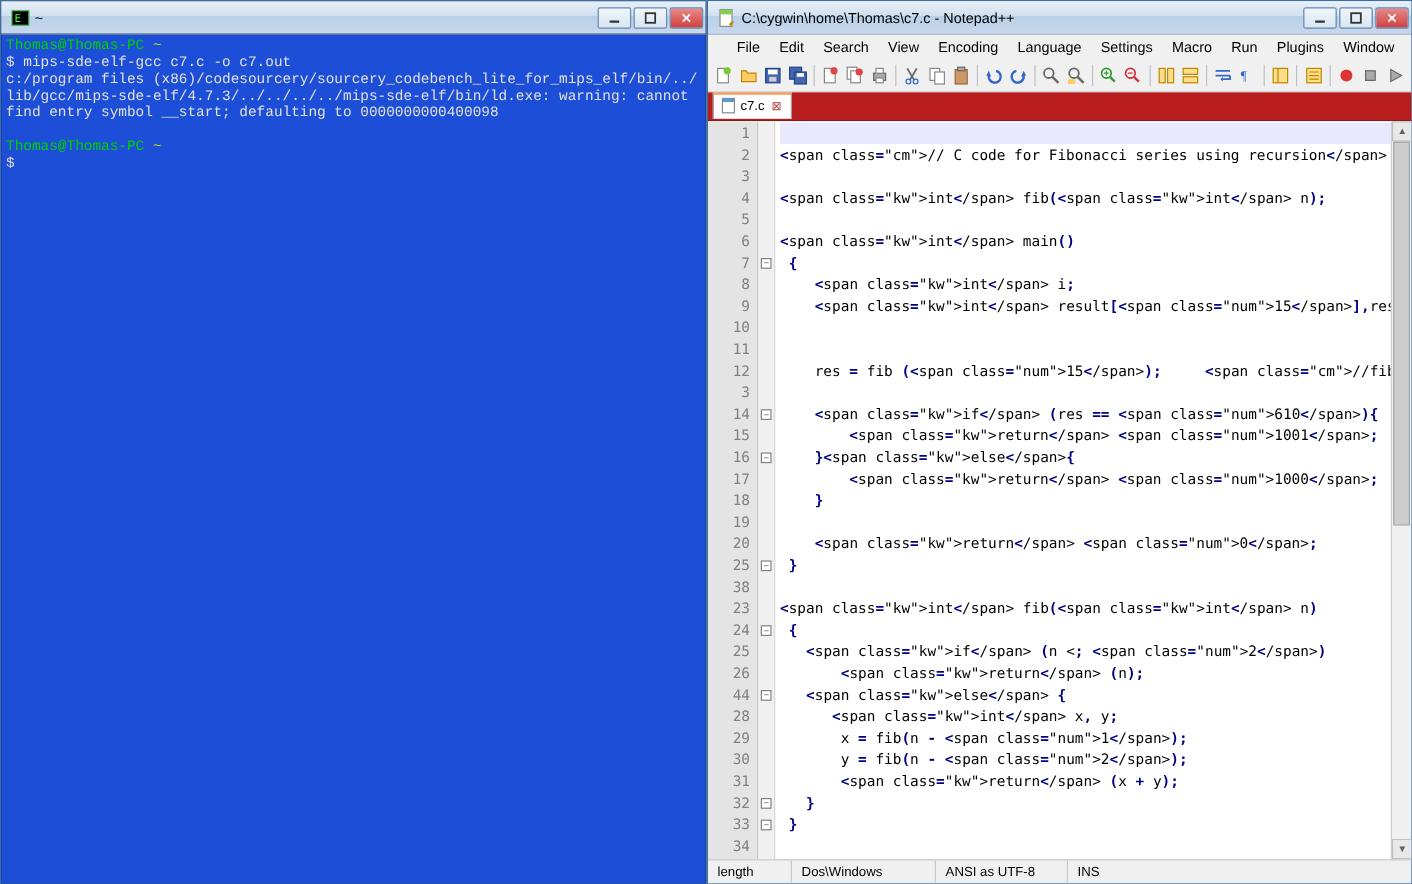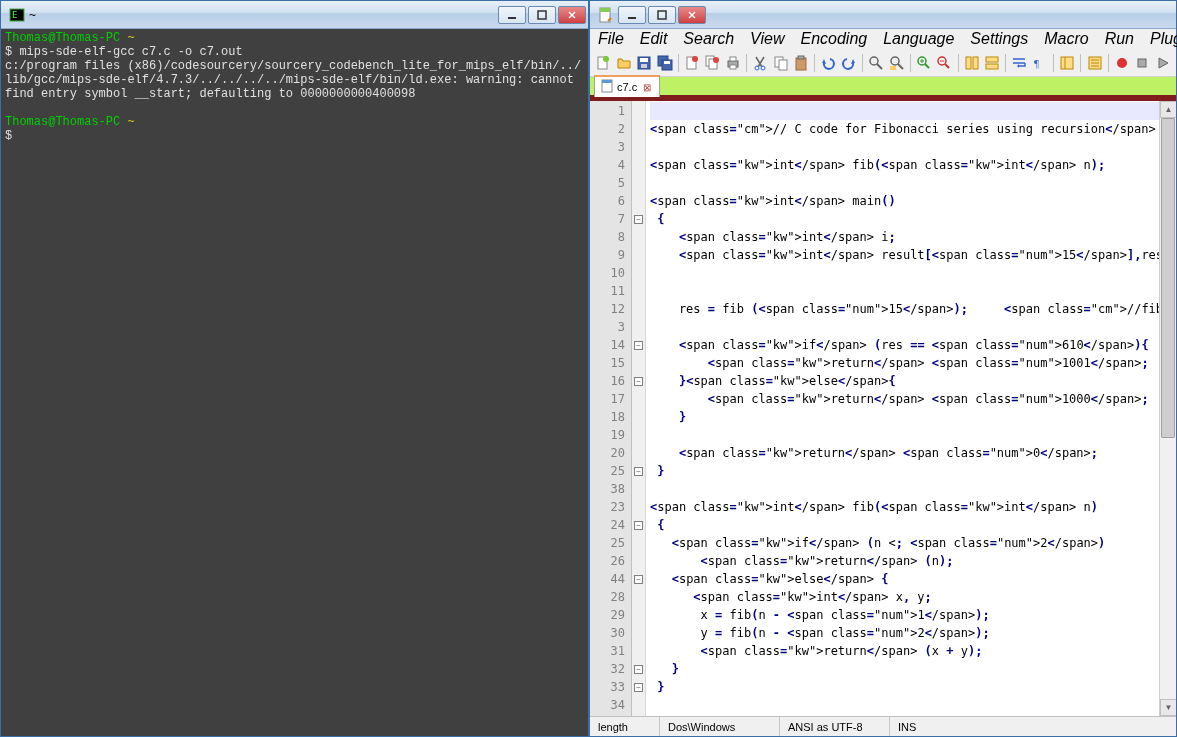--- a/index.html
+++ b/index.html
@@ -7,30 +7,30 @@
 .window { display: flex; flex-direction: column; border: 1px solid #3a6ea5; }
 .terminal-window { width: 589px; height: 737px; background: #000; }
 .notepad-window { width: 588px; height: 737px; background: #f0f0f0; }
 .titlebar { height: 28px; display: flex; align-items: center; padding: 0 2px 0 8px; background: linear-gradient(to bottom, #e8f0f8 0%, #d0e0f0 45%, #b8d0e8 46%, #c8d8ec 100%); border-bottom: 1px solid #8ba8c8; }
 .titlebar-text { flex: 1; color: #000; font-size: 12px; overflow: hidden; white-space: nowrap; }
 .titlebar-icon { width: 16px; height: 16px; margin-right: 4px; display: flex; align-items: center; justify-content: center; }
 .win-controls { display: flex; gap: 2px; }
 .win-btn { width: 28px; height: 18px; border: 1px solid #6a8ab0; border-radius: 2px; display: flex; align-items: center; justify-content: center; background: linear-gradient(to bottom, #f0f5fa, #d8e5f2); font-size: 10px; cursor: default; }
 .win-btn.close { background: linear-gradient(to bottom, #e88a8a, #d04040); color: #fff; }
 .win-btn svg { width: 10px; height: 10px; }
-.terminal-body { flex: 1; background: #404040; color: #ccc; font-family: "Consolas", "Courier New", monospace; font-size: 12px; line-height: 14px; padding: 2px 4px; white-space: pre-wrap; word-break: break-all; }
+.terminal-body { flex: 1; background: #1d4ed8; color: #ccc; font-family: "Consolas", "Courier New", monospace; font-size: 12px; line-height: 14px; padding: 2px 4px; white-space: pre-wrap; word-break: break-all; }
 .term-green { color: #00d000; }
 .term-yellow { color: #d0d000; }
 .term-white { color: #e0e0e0; }
-.menubar { height: 20px; display: flex; align-items: center; padding: 0 0; background: #f0f0f0; font-size: 16px; font-style: italic; }
+.menubar { height: 20px; display: flex; align-items: center; padding: 0 16px; background: #f0f0f0; font-size: 12px; }
 .menu-item { padding: 2px 8px; cursor: default; }
 .toolbar { height: 28px; display: flex; align-items: center; padding: 2px 4px; gap: 2px; background: #f0f0f0; border-bottom: 1px solid #d0d0d0; }
 .tb-btn { width: 20px; height: 20px; display: flex; align-items: center; justify-content: center; border: 1px solid transparent; cursor: default; }
 .tb-sep { width: 1px; height: 18px; background: #c0c0c0; margin: 0 2px; }
-.tab-bar { height: 24px; display: flex; align-items: center; padding: 0 4px; background: #bef264; border-bottom: 6px solid #7f1d1d; }
+.tab-bar { height: 24px; display: flex; align-items: flex-start; padding: 0 4px; background: #b91c1c; border-bottom: 1px solid #7f1d1d; }
 .tab { height: 22px; padding: 2px 6px; display: flex; align-items: center; gap: 4px; background: #fff; border: 1px solid #a0a0a0; border-bottom: none; border-top: 2px solid #f0a060; font-size: 11px; }
 .tab-close { width: 12px; height: 12px; display: flex; align-items: center; justify-content: center; color: #b04040; font-size: 10px; }
 .editor-area { flex: 1; display: flex; background: #fff; overflow: hidden; position: relative; }
 .gutter { width: 42px; background: #e4e4e4; border-right: 1px solid #c0c0c0; text-align: right; padding: 1px 6px 1px 0; font-family: "Consolas", monospace; font-size: 12px; line-height: 18px; color: #808080; }
 .fold-col { width: 14px; background: #f0f0f0; border-right: 1px solid #d8d8d8; padding-top: 1px; }
 .fold-box { width: 9px; height: 9px; margin: 0 auto; border: 1px solid #808080; background: #fff; font-size: 8px; line-height: 7px; text-align: center; color: #606060; }
 .fold-spacer { height: 18px; display: flex; align-items: center; justify-content: center; }
 .code-area { flex: 1; font-family: "Consolas", monospace; font-size: 12px; line-height: 18px; padding: 1px 0 1px 4px; white-space: pre; overflow: hidden; }
 .code-line { height: 18px; }
 .code-line.current { background: #e8e8ff; }
@@ -85,20 +85,21 @@
 
 <div class="window notepad-window">
   <div class="titlebar">
     <span class="titlebar-icon">
       <svg viewBox="0 0 16 16">
           <rect x="2" y="1" width="10" height="14" fill="#fff" stroke="#888"></rect>
           <rect x="2" y="1" width="10" height="4" fill="#8c5"></rect>
           <line x1="10" y1="14" x2="13" y2="11" stroke="#c80" stroke-width="2"></line>
         </svg>
     </span>
+    <span class="titlebar-text">C:\cygwin\home\Thomas\c7.c - Notepad++</span>
     <div class="win-controls">
       <div class="win-btn">
           <svg viewBox="0 0 10 10">
             <line x1="1" y1="8" x2="9" y2="8" stroke="#333" stroke-width="2"></line>
           </svg>
         </div>
       <div class="win-btn">
           <svg viewBox="0 0 10 10">
             <rect x="1" y="1" width="8" height="8" fill="none" stroke="#333" stroke-width="1.5"></rect>
           </svg>

